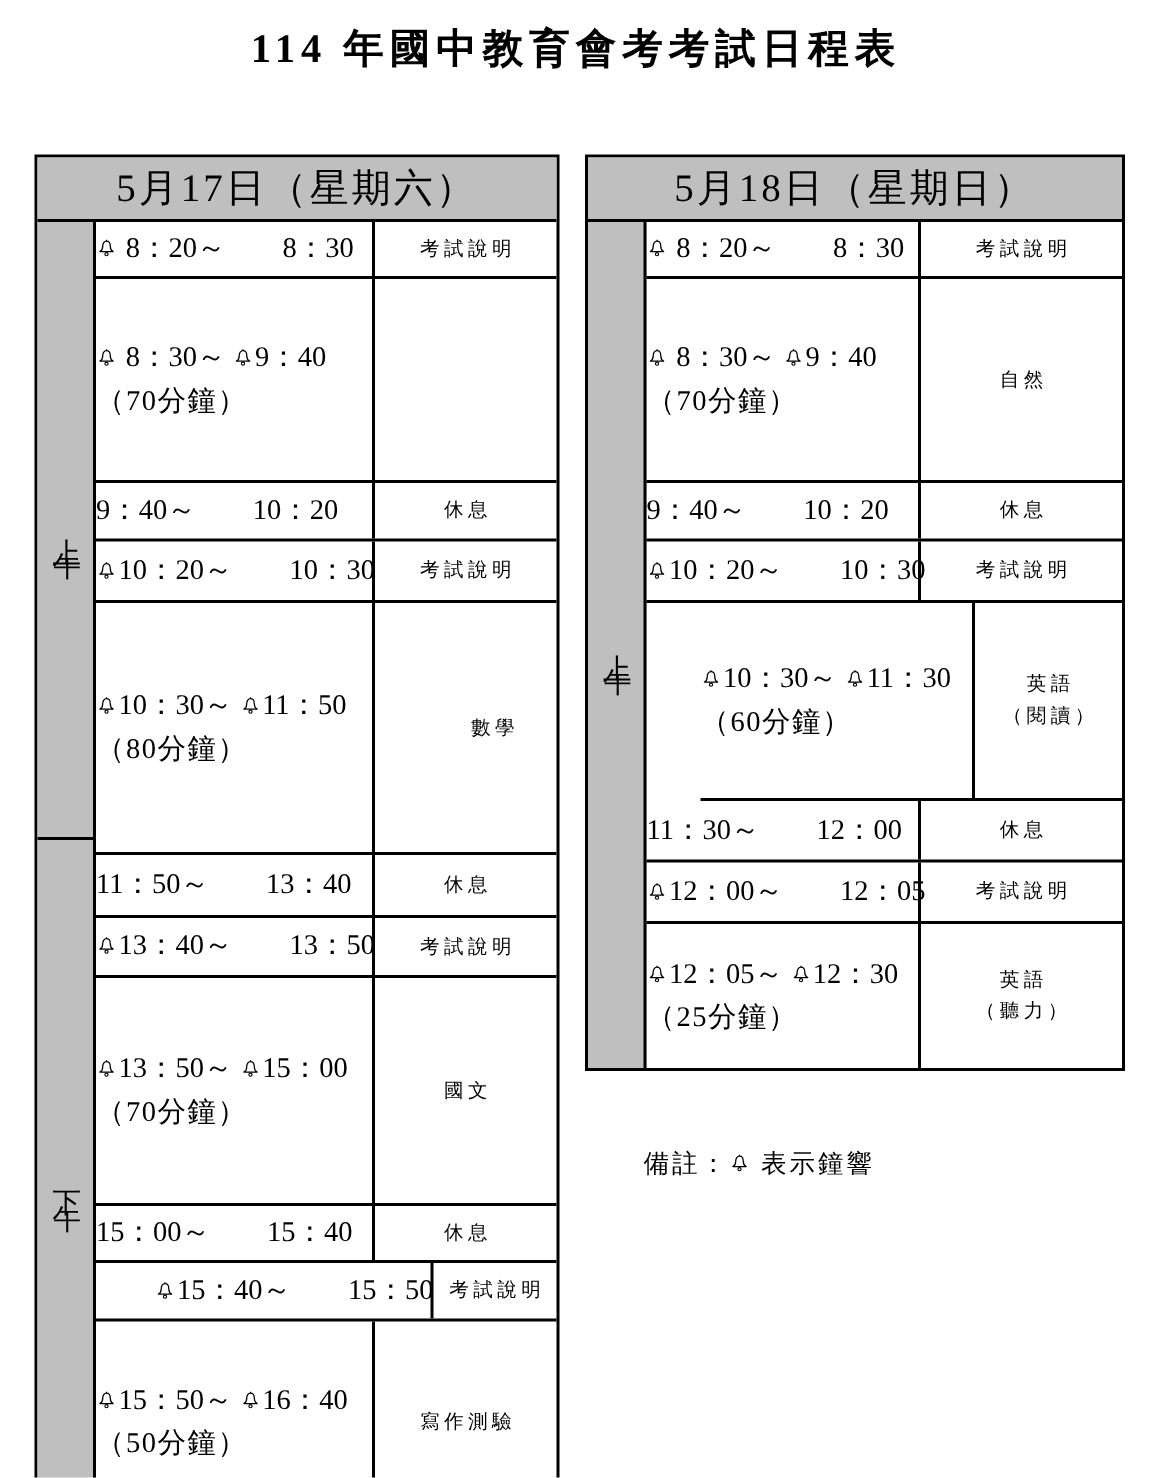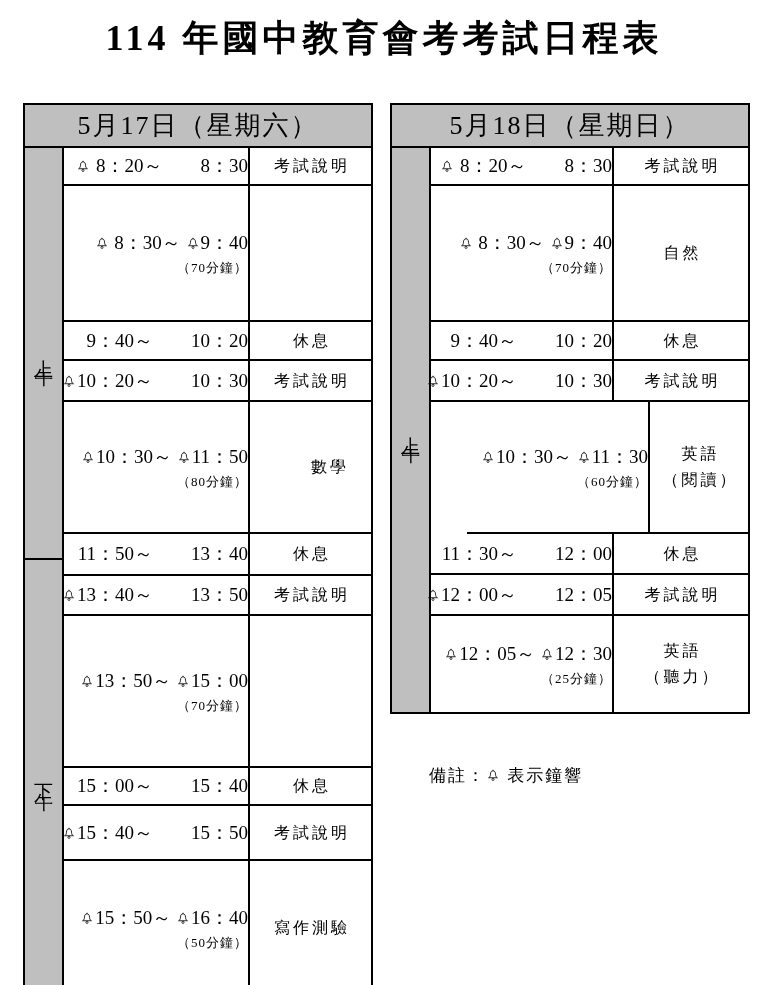--- a/index.html
+++ b/index.html
@@ -2,21 +2,21 @@
 <html style="--shade: #bfbfbf;"><head>
 <meta charset="utf-8">
 <style>
   html,body { margin:0; padding:0; background:#ffffff; }
   body {
     width:768px; height:985px; position:relative; overflow:hidden;
     font-family:"Liberation Serif","DejaVu Serif",serif; color:#000;
   }
   .title {
     position:absolute; top:14px; left:0; width:768px;
-    text-align:center; font-size:36px; font-weight:bold; letter-spacing:4px;
+    text-align:center; font-size:27px; font-weight:bold; letter-spacing:4px;
   }
   .sched-table {
     position:absolute; border:2px solid #000; background:#fff;
     box-sizing:border-box;
   }
   .table-sat { left:23px;  top:103px; width:350px; }
   .table-sun { left:390px; top:103px; width:360px; }
   .sched-header {
     height:41px; background:var(--shade,#bfbfbf); border-bottom:2px solid #000;
     display:flex; align-items:center; justify-content:center;
@@ -36,29 +36,29 @@
     font-size:19px; letter-spacing:9px;
   }
   .rows { flex:1; display:flex; flex-direction:column; }
   .row {
     display:flex; align-items:stretch; border-bottom:2px solid #000;
     box-sizing:border-box;
   }
   .row:last-child { border-bottom:none; }
   .time-cell {
     width:186px; border-right:2px solid #000; box-sizing:border-box;
-    display:flex; flex-direction:column; align-items:flex-end; justify-content:center;
+    display:flex; flex-direction:column; align-items:flex-start; justify-content:center;
     font-size:19px; line-height:1.55;
   }
   .table-sun .time-cell { width:183px; }
   .time-line { white-space:pre; }
-  .duration-line { font-size:13px; letter-spacing:1px; }
+  .duration-line { font-size:19px; letter-spacing:1px; }
   .subject-cell {
     flex:1; display:flex; flex-direction:column; align-items:center; justify-content:center;
-    font-size:16px; letter-spacing:3px; line-height:1.6; text-indent:3px;
+    font-size:13px; letter-spacing:3px; line-height:1.6; text-indent:3px;
   }
   .note {
     position:absolute; left:429px; top:764px;
     font-size:17px; letter-spacing:2px; white-space:pre;
   }
   .bell { width:14px; height:15px; vertical-align:-2px; margin-right:1px; }
 </style>
 </head>
 <body>
 
@@ -111,21 +111,21 @@
           <div class="time-cell">
             <div class="time-line"><svg viewBox="0 0 20 20" class="bell">
                 <path d="M10 1.8 L10 3.3 M10 3.3 C12.2 3.3 13.6 5.1 13.6 8.1 C13.6 10.5 14.5 12.3 16.3 13.2 L3.7 13.2 C5.5 12.3 6.4 10.5 6.4 8.1 C6.4 5.1 7.8 3.3 10 3.3 Z" fill="none" stroke="#000" stroke-width="1.2" stroke-linejoin="round"></path>
                 <circle cx="10" cy="15.6" r="1.5" fill="none" stroke="#000" stroke-width="1.1"></circle>
               </svg>10：20～　　10：30</div>
           </div>
           <div class="subject-cell">
             <div>考試說明</div>
           </div>
         </div>
-        <div class="row" style="height: 132px; gap: 36px;">
+        <div class="row" style="height: 168px; gap: 36px;">
           <div class="time-cell">
             <div class="time-line"><svg viewBox="0 0 20 20" class="bell">
                 <path d="M10 1.8 L10 3.3 M10 3.3 C12.2 3.3 13.6 5.1 13.6 8.1 C13.6 10.5 14.5 12.3 16.3 13.2 L3.7 13.2 C5.5 12.3 6.4 10.5 6.4 8.1 C6.4 5.1 7.8 3.3 10 3.3 Z" fill="none" stroke="#000" stroke-width="1.2" stroke-linejoin="round"></path>
                 <circle cx="10" cy="15.6" r="1.5" fill="none" stroke="#000" stroke-width="1.1"></circle>
               </svg>10：30～ <svg viewBox="0 0 20 20" class="bell">
                 <path d="M10 1.8 L10 3.3 M10 3.3 C12.2 3.3 13.6 5.1 13.6 8.1 C13.6 10.5 14.5 12.3 16.3 13.2 L3.7 13.2 C5.5 12.3 6.4 10.5 6.4 8.1 C6.4 5.1 7.8 3.3 10 3.3 Z" fill="none" stroke="#000" stroke-width="1.2" stroke-linejoin="round"></path>
                 <circle cx="10" cy="15.6" r="1.5" fill="none" stroke="#000" stroke-width="1.1"></circle>
               </svg>11：50</div>
             <div class="duration-line">（80分鐘）</div>
           </div>
@@ -156,30 +156,33 @@
           <div class="time-cell">
             <div class="time-line"><svg viewBox="0 0 20 20" class="bell">
                 <path d="M10 1.8 L10 3.3 M10 3.3 C12.2 3.3 13.6 5.1 13.6 8.1 C13.6 10.5 14.5 12.3 16.3 13.2 L3.7 13.2 C5.5 12.3 6.4 10.5 6.4 8.1 C6.4 5.1 7.8 3.3 10 3.3 Z" fill="none" stroke="#000" stroke-width="1.2" stroke-linejoin="round"></path>
                 <circle cx="10" cy="15.6" r="1.5" fill="none" stroke="#000" stroke-width="1.1"></circle>
               </svg>13：50～ <svg viewBox="0 0 20 20" class="bell">
                 <path d="M10 1.8 L10 3.3 M10 3.3 C12.2 3.3 13.6 5.1 13.6 8.1 C13.6 10.5 14.5 12.3 16.3 13.2 L3.7 13.2 C5.5 12.3 6.4 10.5 6.4 8.1 C6.4 5.1 7.8 3.3 10 3.3 Z" fill="none" stroke="#000" stroke-width="1.2" stroke-linejoin="round"></path>
                 <circle cx="10" cy="15.6" r="1.5" fill="none" stroke="#000" stroke-width="1.1"></circle>
               </svg>15：00</div>
             <div class="duration-line">（70分鐘）</div>
           </div>
+          <div class="subject-cell">
+            <div>國文</div>
+          </div>
         </div>
         <div class="row" style="height: 38px;">
           <div class="time-cell">
             <div class="time-line">15：00～　　15：40</div>
           </div>
           <div class="subject-cell">
             <div>休息</div>
           </div>
         </div>
-        <div class="row" style="height: 55px;">
+        <div class="row" style="height: 39px; padding-left: 39px;">
           <div class="time-cell">
             <div class="time-line"><svg viewBox="0 0 20 20" class="bell">
                 <path d="M10 1.8 L10 3.3 M10 3.3 C12.2 3.3 13.6 5.1 13.6 8.1 C13.6 10.5 14.5 12.3 16.3 13.2 L3.7 13.2 C5.5 12.3 6.4 10.5 6.4 8.1 C6.4 5.1 7.8 3.3 10 3.3 Z" fill="none" stroke="#000" stroke-width="1.2" stroke-linejoin="round"></path>
                 <circle cx="10" cy="15.6" r="1.5" fill="none" stroke="#000" stroke-width="1.1"></circle>
               </svg>15：40～　　15：50</div>
           </div>
           <div class="subject-cell">
             <div>考試說明</div>
           </div>
         </div>

